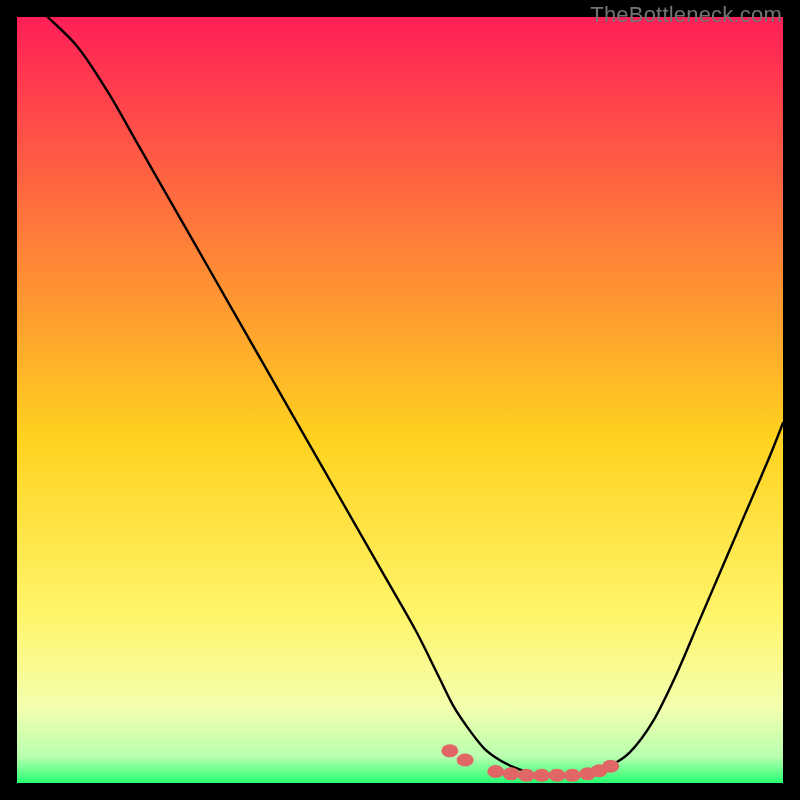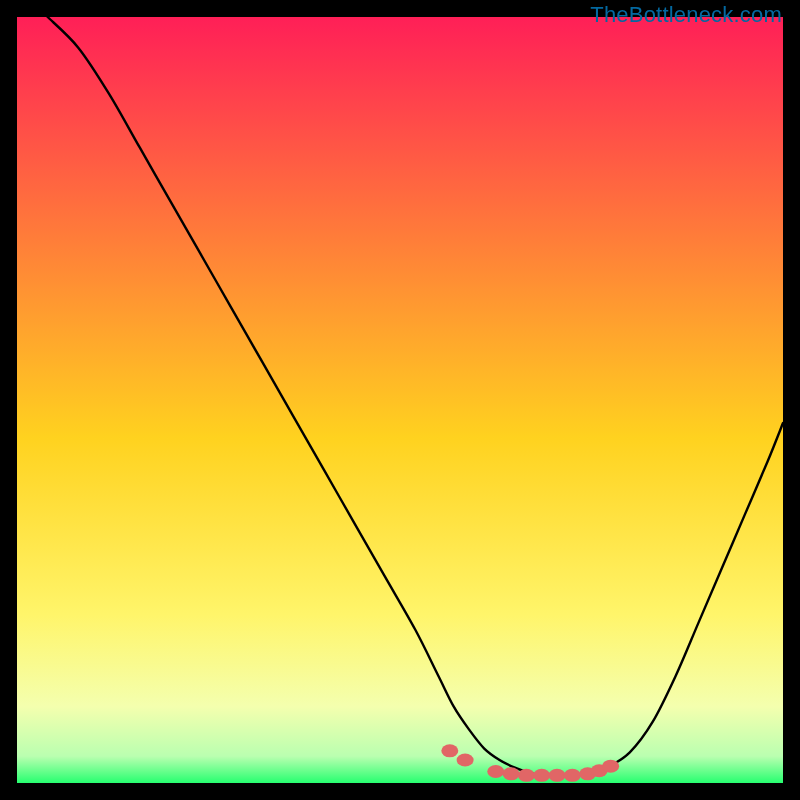--- a/index.html
+++ b/index.html
@@ -23,21 +23,21 @@
     position: absolute;
     left: 0;
     top: 0;
     width: 766px;
     height: 766px;
   }
   .watermark {
     position: absolute;
     top: 2px;
     right: 18px;
-    color: #0369a1;
+    color: #737373;
     font-size: 22px;
     font-weight: 500;
     letter-spacing: 0.2px;
     user-select: none;
   }
   svg { display: block; }
 </style>
 </head>
 <body>
 

